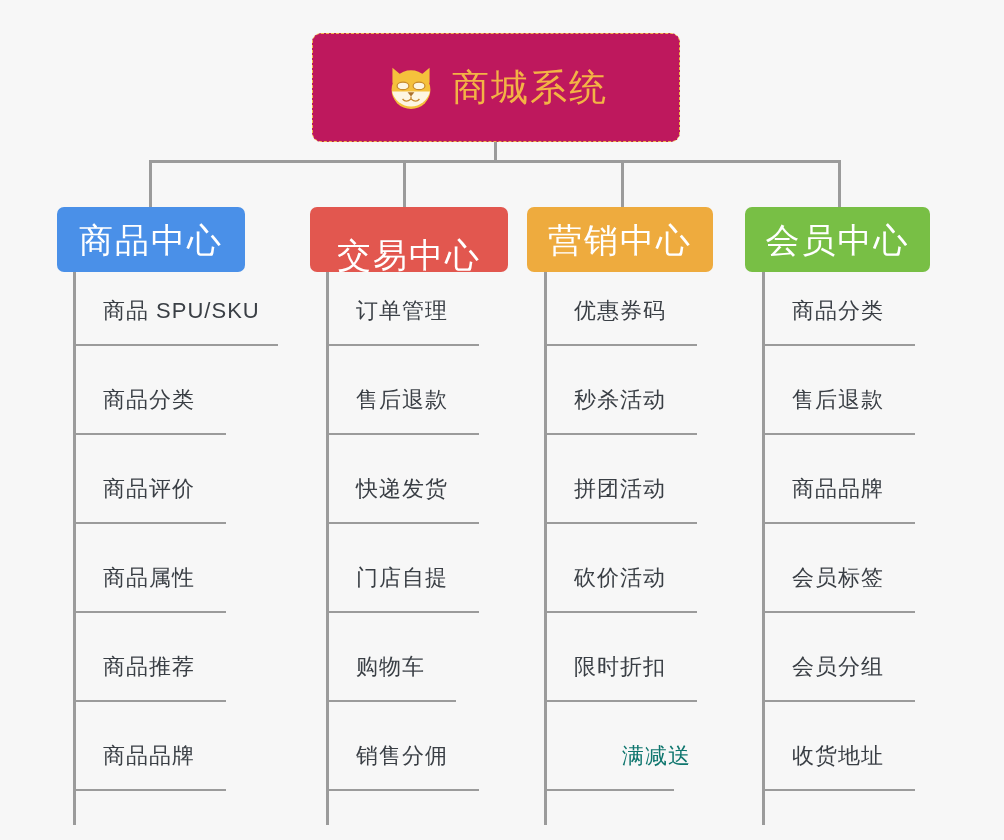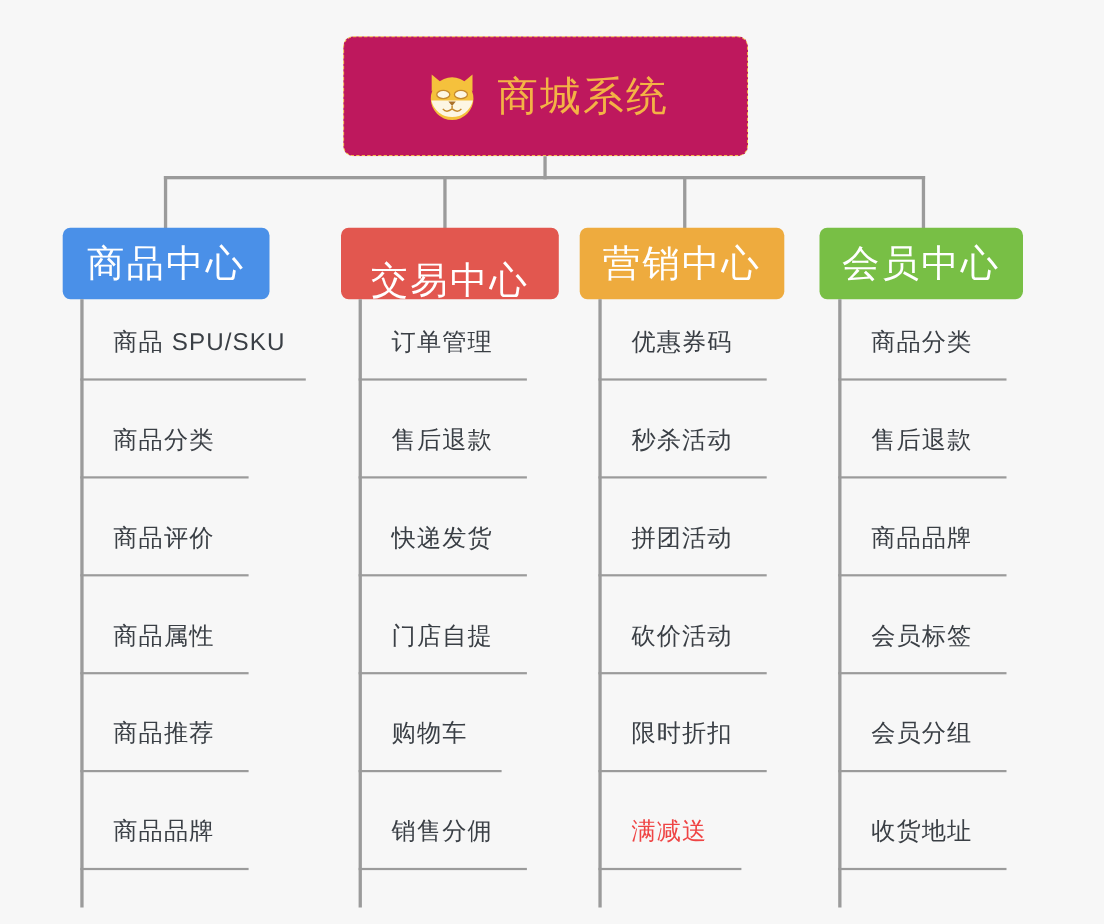--- a/index.html
+++ b/index.html
@@ -199,21 +199,21 @@
   </div>
   <div class="leaf-item" style="left:544px; top:567px;">
     <span class="leaf-label" style="color: rgb(58, 63, 69);">砍价活动</span>
     <span class="leaf-underline" style="width: 153px; background: rgb(155, 155, 155);"></span>
   </div>
   <div class="leaf-item" style="left:544px; top:656px;">
     <span class="leaf-label" style="color: rgb(58, 63, 69);">限时折扣</span>
     <span class="leaf-underline" style="width: 153px; background: rgb(155, 155, 155);"></span>
   </div>
   <div class="leaf-item" style="left:544px; top:745px;">
-    <span class="leaf-label" style="color: #ef4444;">满减送</span>
+    <span class="leaf-label" style="color: #0f766e; margin-left: 48px;">满减送</span>
     <span class="leaf-underline" style="width: 130px; background: rgb(155, 155, 155);"></span>
   </div>
 
   <div class="cat-box" style="left: 745px; width: 185px; background: rgb(120, 191, 69);">
     <span class="cat-label">会员中心</span>
   </div>
   <div class="col-line" style="left: 762px; height: 553px; background: rgb(155, 155, 155);"></div>
 
   <div class="leaf-item" style="left:762px; top:300px;">
     <span class="leaf-label" style="color: rgb(58, 63, 69);">商品分类</span>

